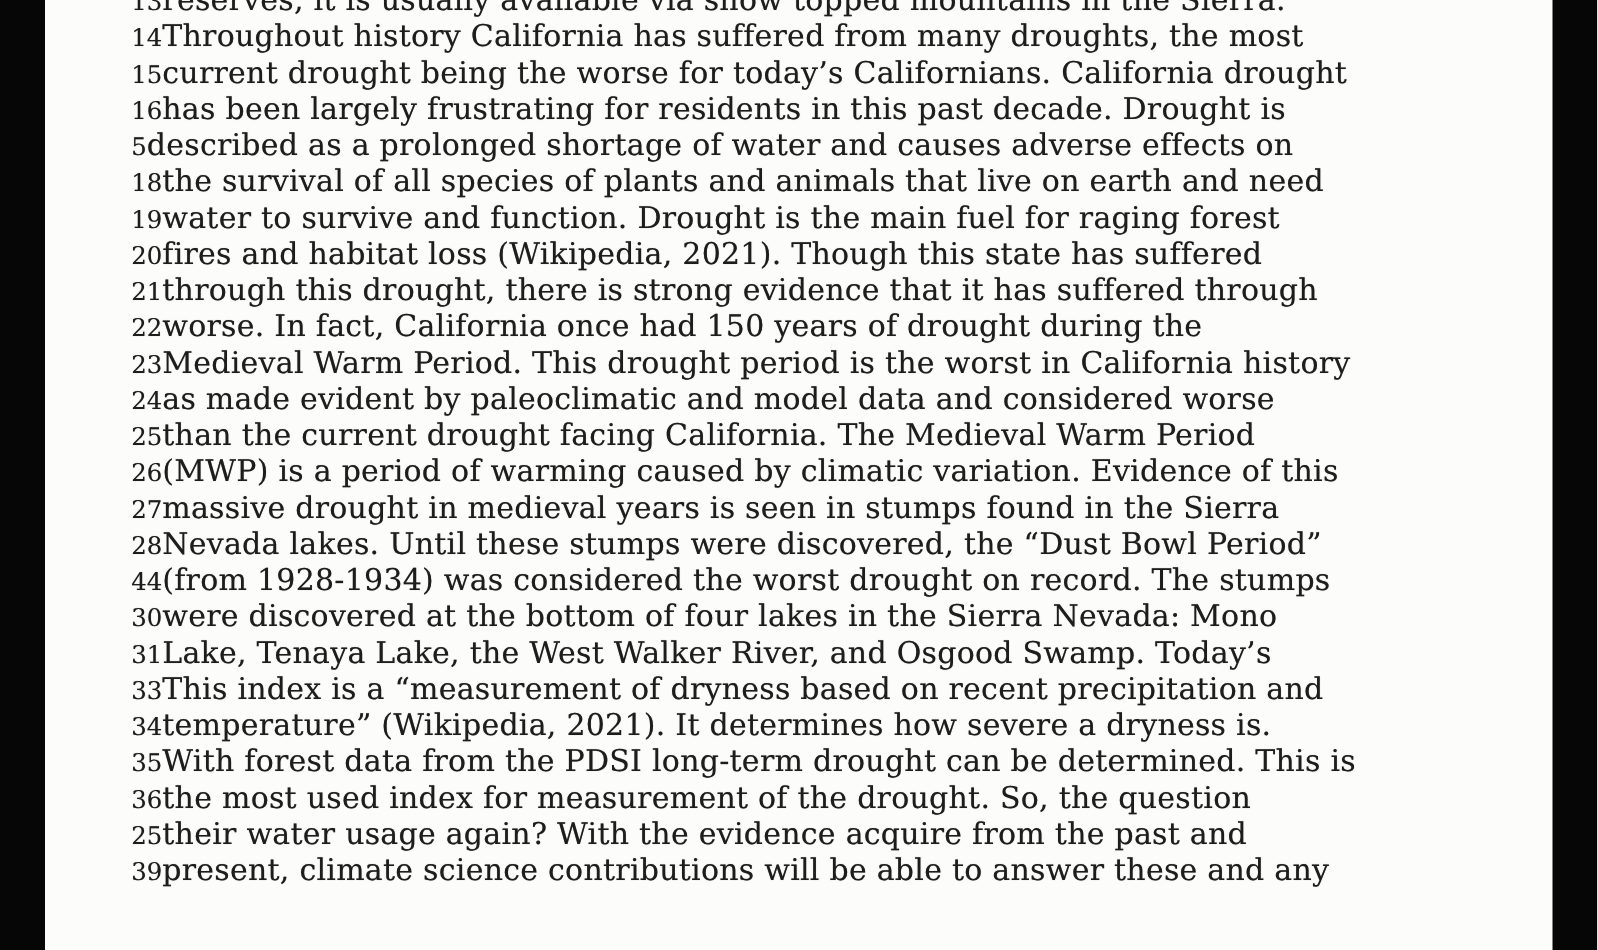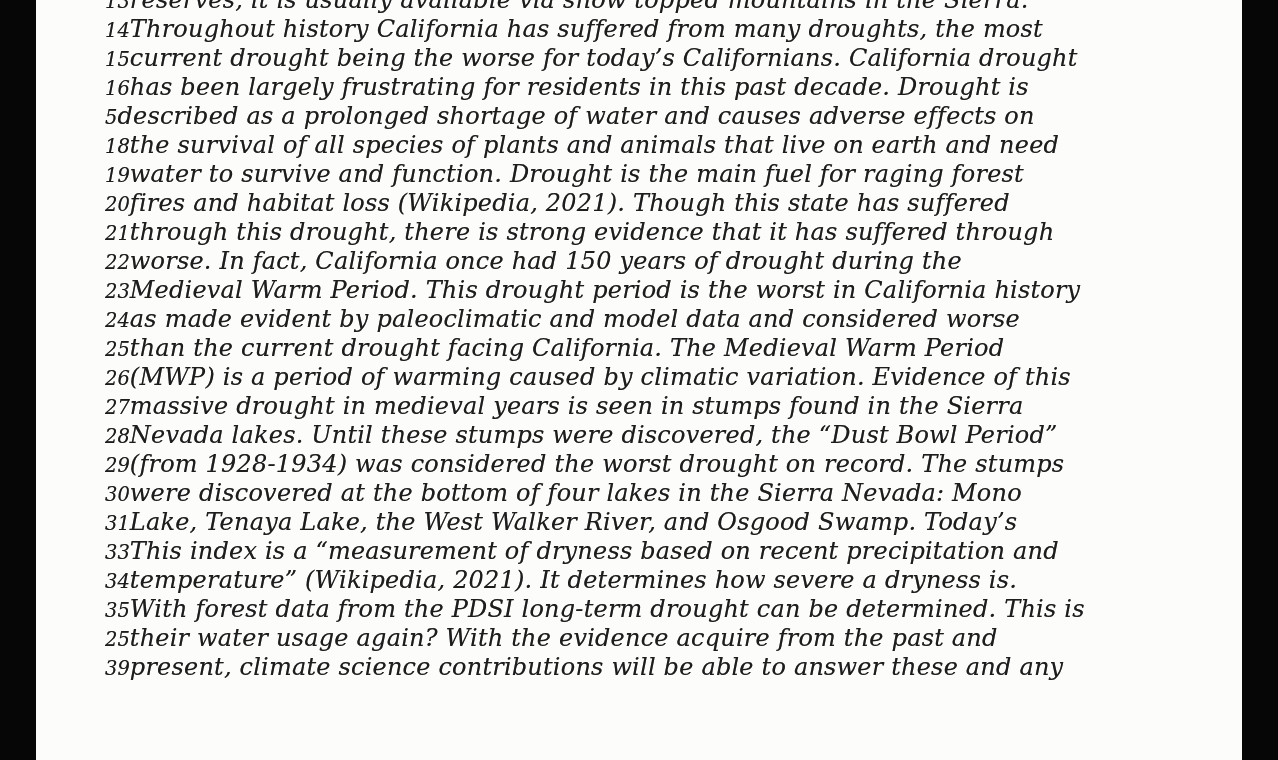--- a/index.html
+++ b/index.html
@@ -7,21 +7,20 @@
     padding: 0;
     background: #ffffff;
   }
   .screen {
     position: relative;
     width: 1278px;
     height: 760px;
     overflow: hidden;
     background: #fcfcfb;
     font-family: "DejaVu Serif", "Liberation Serif", serif;
-    font-style: italic;
   }
   .edge-bar {
     position: absolute;
     top: 0;
     height: 760px;
     width: 36px;
     background: #060606;
   }
   .edge-bar.left  { left: 0; }
   .edge-bar.right { left: 1242px; }
@@ -63,22 +62,23 @@
       <div class="line"><span class="num">19</span><span class="txt">water to survive and function. Drought is the main fuel for raging forest</span></div>
       <div class="line"><span class="num">20</span><span class="txt">fires and habitat loss (Wikipedia, 2021). Though this state has suffered</span></div>
       <div class="line"><span class="num">21</span><span class="txt">through this drought, there is strong evidence that it has suffered through</span></div>
       <div class="line"><span class="num">22</span><span class="txt">worse. In fact, California once had 150 years of drought during the</span></div>
       <div class="line"><span class="num">23</span><span class="txt">Medieval Warm Period. This drought period is the worst in California history</span></div>
       <div class="line"><span class="num">24</span><span class="txt">as made evident by paleoclimatic and model data and considered worse</span></div>
       <div class="line"><span class="num">25</span><span class="txt">than the current drought facing California. The Medieval Warm Period</span></div>
       <div class="line"><span class="num">26</span><span class="txt">(MWP) is a period of warming caused by climatic variation. Evidence of this</span></div>
       <div class="line"><span class="num">27</span><span class="txt">massive drought in medieval years is seen in stumps found in the Sierra</span></div>
       <div class="line"><span class="num">28</span><span class="txt">Nevada lakes. Until these stumps were discovered, the “Dust Bowl Period”</span></div>
-      <div class="line"><span class="num">29</span><span class="txt">(from 1928-1934) was considered the worst drought on record. The stumps</span></div>
+      <div class="line"><span class="num">44</span><span class="txt">(from 1928-1934) was considered the worst drought on record. The stumps</span></div>
       <div class="line"><span class="num">30</span><span class="txt">were discovered at the bottom of four lakes in the Sierra Nevada: Mono</span></div>
       <div class="line"><span class="num">31</span><span class="txt">Lake, Tenaya Lake, the West Walker River, and Osgood Swamp. Today’s</span></div>
       <div class="line"><span class="num">33</span><span class="txt">This index is a “measurement of dryness based on recent precipitation and</span></div>
       <div class="line"><span class="num">34</span><span class="txt">temperature” (Wikipedia, 2021). It determines how severe a dryness is.</span></div>
       <div class="line"><span class="num">35</span><span class="txt">With forest data from the PDSI long-term drought can be determined. This is</span></div>
+      <div class="line"><span class="num">36</span><span class="txt">the most used index for measurement of the drought. So, the question</span></div>
       <div class="line"><span class="num">25</span><span class="txt">their water usage again? With the evidence acquire from the past and</span></div>
       <div class="line"><span class="num">39</span><span class="txt">present, climate science contributions will be able to answer these and any</span></div>
     </div>
 </div>
 
 </body></html>

